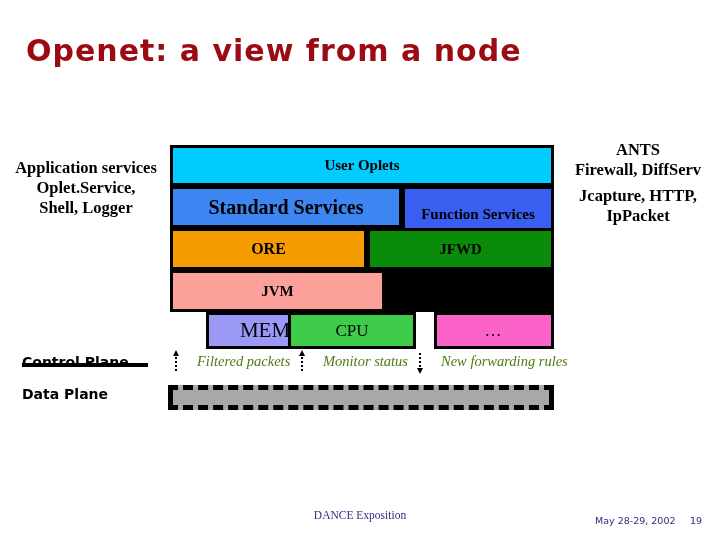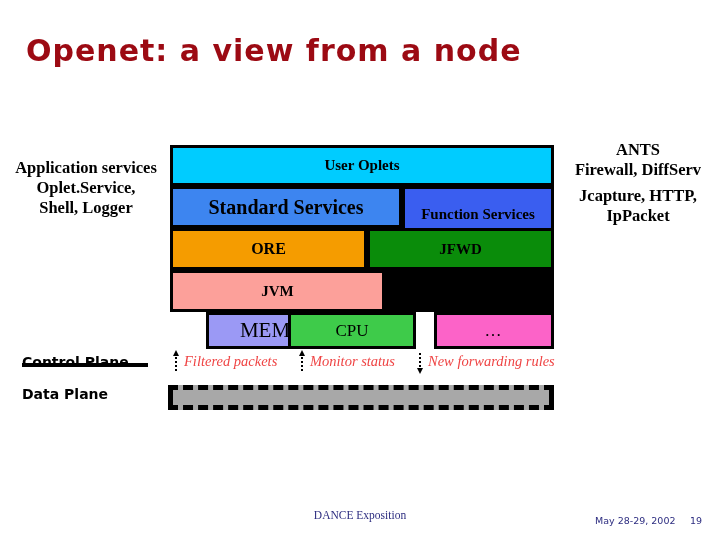--- a/index.html
+++ b/index.html
@@ -169,23 +169,23 @@
     bottom: 0px;
     width: 0; height: 0;
     border-left: 3.5px solid transparent;
     border-right: 3.5px solid transparent;
     border-top: 6px solid #000;
   }
   .flow-text {
     font-family: "Liberation Serif", serif;
     font-style: italic;
     font-size: 14.5px;
-    color: #ef4444;
+    color: #4d7c0f;
     white-space: nowrap;
-    margin-left: 3px;
+    margin-left: 16px;
     margin-top: 3px;
     text-align: center;
   }
   #flow-1 { left: 2px; }
   #flow-2 { left: 128px; }
   #flow-3 { left: 246px; }
 
   
   #data-bar {
     position: absolute;

